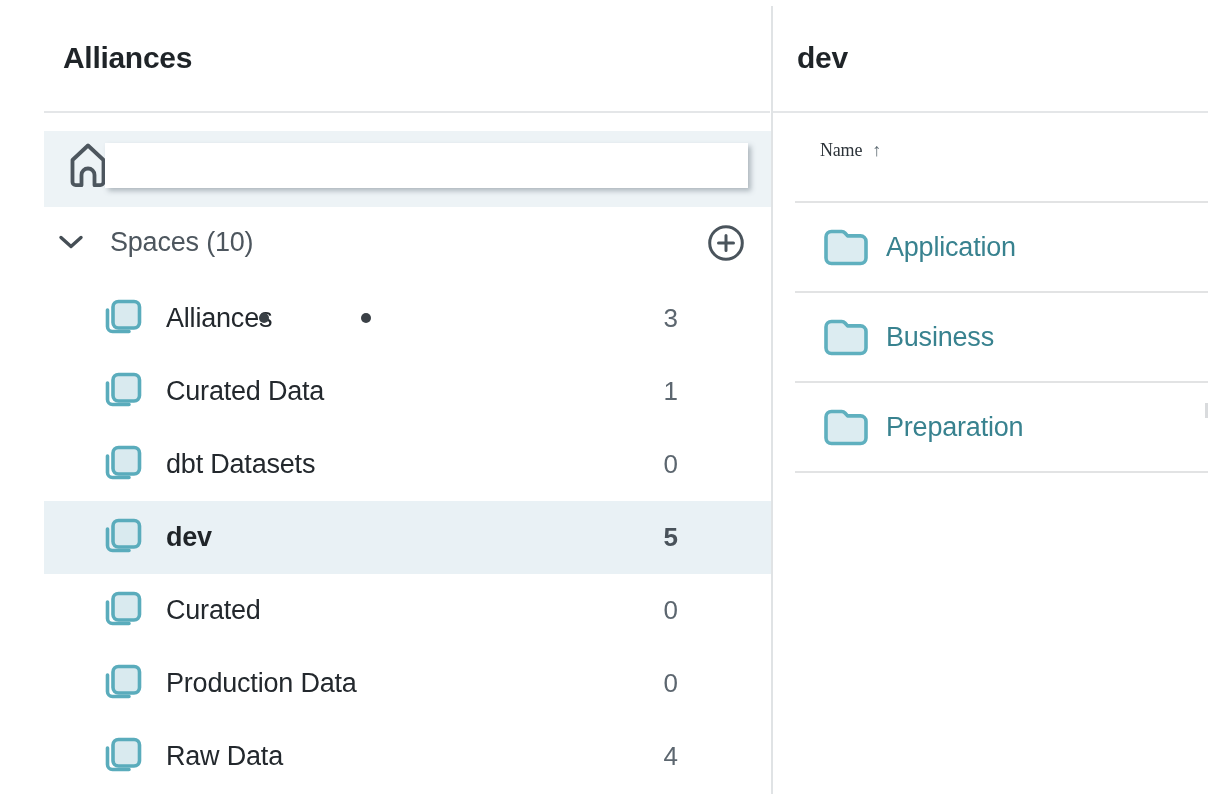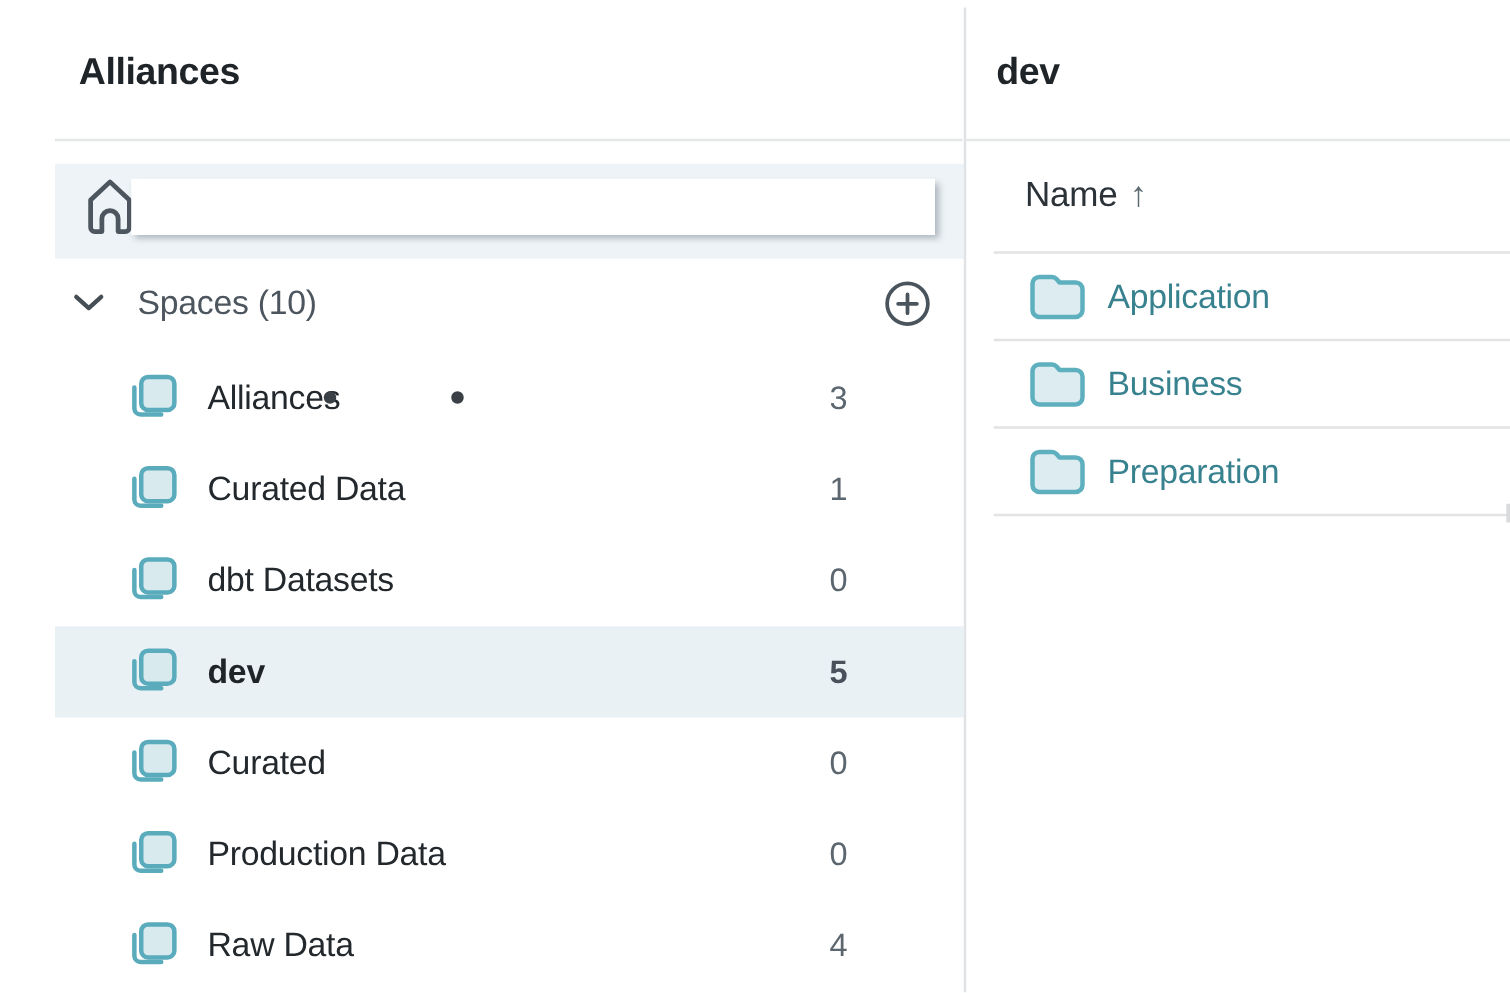--- a/index.html
+++ b/index.html
@@ -98,34 +98,34 @@
   
   .main-panel {
     position: absolute; left: 773px; top: 0;
     width: 435px; height: 794px;
   }
   .main-panel .panel-title { left: 24px; top: 41px; }
   .main-panel .h-divider { left: 0; width: 435px; top: 111px; }
 
   .table-header {
     position: absolute; left: 47px; top: 140px;
-    font-size: 28px; font-weight: 500; color: #2b3238;
+    font-size: 18px; font-weight: 500; color: #2b3238;
     letter-spacing: -0.2px; white-space: nowrap;
     cursor: pointer; background: none; border: none;
-    font-family: Liberation Sans, sans-serif;
+    font-family: Liberation Serif, serif;
   }
   .sort-arrow { color: #5d6a72; font-weight: 400; margin-left: 10px; }
 
   .folder-table {
     position: absolute; left: 22px; right: 0; top: 201px;
     border-top: 2px solid #e2e3e4;
   }
   .folder-row {
     display: flex; align-items: center;
-    height: 70px;
+    height: 90px;
     border-bottom: 2px solid #e2e3e4;
     cursor: pointer;
   }
   .folder-icon { margin-left: 28px; flex: 0 0 auto; display: block; }
   .folder-name {
     margin-left: 17px;
     font-size: 27px; color: #38828f; letter-spacing: -0.2px;
     white-space: nowrap;
   }
   .edge-artifact {

